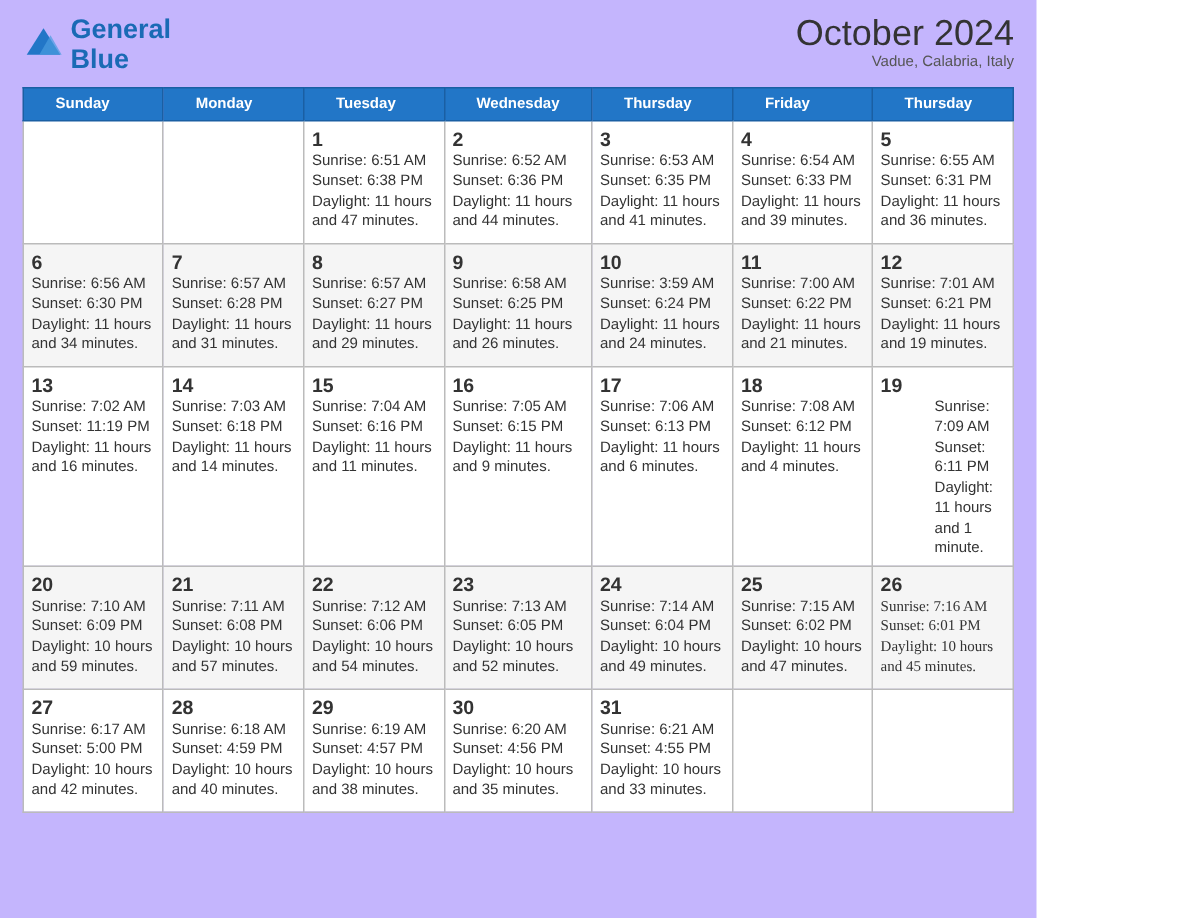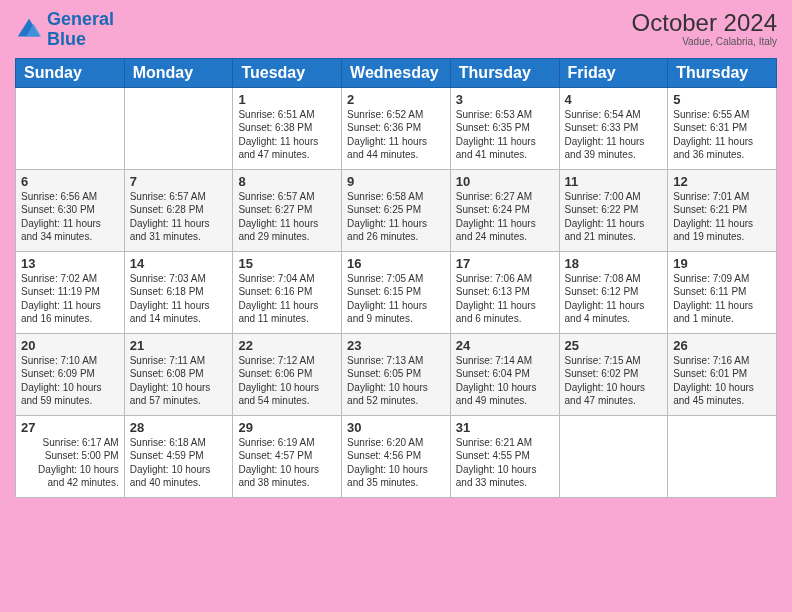--- a/index.html
+++ b/index.html
@@ -4,23 +4,23 @@
   <style>
     * { box-sizing: border-box; margin: 0; padding: 0; }
     body {
       font-family: Arial, sans-serif;
       background: #fff;
       width: 792px;
       min-height: 612px;
       padding: 0;
     }
     .page {
-      width: 792px;
+      width: 691px;
       min-height: 612px;
-      background: #f9a8d4;
+      background: #c4b5fd;
       padding: 10px 15px 15px 15px;
     }
     .header {
       display: flex;
       justify-content: space-between;
       align-items: flex-start;
       margin-bottom: 8px;
     }
     .logo {
       display: flex;
@@ -52,23 +52,23 @@
       color: #555;
     }
     .calendar {
       width: 100%;
       border-collapse: collapse;
       border: 1px solid #bbb;
     }
     .calendar th {
       background-color: #2276c7;
       color: #fff;
-      font-size: 16px;
+      font-size: 10px;
       font-weight: bold;
-      padding: 5px 8px;
+      padding: 5px 21px;
       text-align: left;
       border: 1px solid #1a5fa3;
     }
     .calendar td {
       width: 14.28%;
       vertical-align: top;
       border: 1px solid #bbb;
       padding: 4px 5px;
       height: 82px;
       font-size: 10.5px;
@@ -181,21 +181,21 @@
 Daylight: 11 hours and 29 minutes.</div>
           </td>
           <td>
             <span class="day-number">9</span>
             <div class="day-info" style="white-space: pre-line;">Sunrise: 6:58 AM
 Sunset: 6:25 PM
 Daylight: 11 hours and 26 minutes.</div>
           </td>
           <td>
             <span class="day-number">10</span>
-            <div class="day-info" style="white-space: pre-line;">Sunrise: 6:27 AM
+            <div class="day-info" style="white-space: pre-line;">Sunrise: 3:59 AM
 Sunset: 6:24 PM
 Daylight: 11 hours and 24 minutes.</div>
           </td>
           <td>
             <span class="day-number">11</span>
             <div class="day-info" style="white-space: pre-line;">Sunrise: 7:00 AM
 Sunset: 6:22 PM
 Daylight: 11 hours and 21 minutes.</div>
           </td>
           <td>
@@ -237,21 +237,21 @@
 Daylight: 11 hours and 6 minutes.</div>
           </td>
           <td>
             <span class="day-number">18</span>
             <div class="day-info" style="white-space: pre-line;">Sunrise: 7:08 AM
 Sunset: 6:12 PM
 Daylight: 11 hours and 4 minutes.</div>
           </td>
           <td>
             <span class="day-number">19</span>
-            <div class="day-info" style="white-space: pre-line;">Sunrise: 7:09 AM
+            <div class="day-info" style="white-space: pre-line; margin-left: 36px;">Sunrise: 7:09 AM
 Sunset: 6:11 PM
 Daylight: 11 hours and 1 minute.</div>
           </td>
         </tr>
         <tr>
           <td>
             <span class="day-number">20</span>
             <div class="day-info" style="white-space: pre-line;">Sunrise: 7:10 AM
 Sunset: 6:09 PM
 Daylight: 10 hours and 59 minutes.</div>
@@ -281,29 +281,29 @@
 Daylight: 10 hours and 49 minutes.</div>
           </td>
           <td>
             <span class="day-number">25</span>
             <div class="day-info" style="white-space: pre-line;">Sunrise: 7:15 AM
 Sunset: 6:02 PM
 Daylight: 10 hours and 47 minutes.</div>
           </td>
           <td>
             <span class="day-number">26</span>
-            <div class="day-info" style="white-space: pre-line;">Sunrise: 7:16 AM
+            <div class="day-info" style="white-space: pre-line; font-family: Liberation Serif, serif;">Sunrise: 7:16 AM
 Sunset: 6:01 PM
 Daylight: 10 hours and 45 minutes.</div>
           </td>
         </tr>
         <tr>
           <td>
             <span class="day-number">27</span>
-            <div class="day-info" style="white-space: pre-line; text-align: right;">Sunrise: 6:17 AM
+            <div class="day-info" style="white-space: pre-line;">Sunrise: 6:17 AM
 Sunset: 5:00 PM
 Daylight: 10 hours and 42 minutes.</div>
           </td>
           <td>
             <span class="day-number">28</span>
             <div class="day-info" style="white-space: pre-line;">Sunrise: 6:18 AM
 Sunset: 4:59 PM
 Daylight: 10 hours and 40 minutes.</div>
           </td>
           <td>

